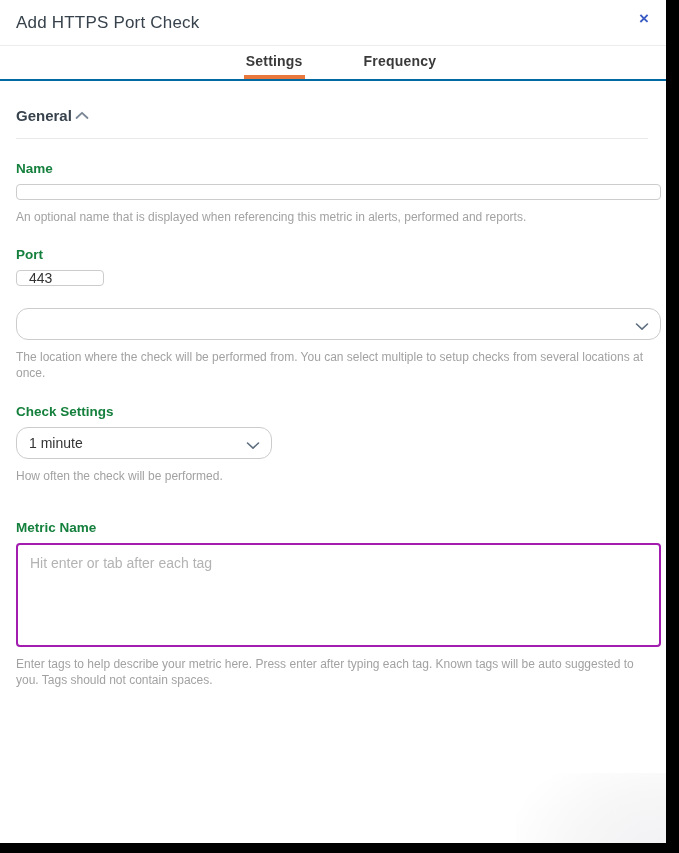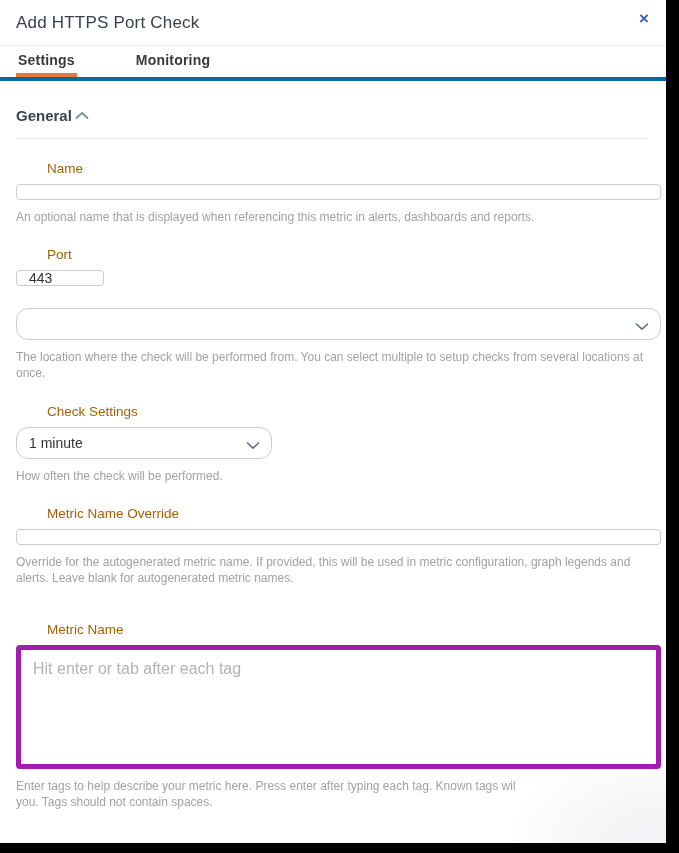--- a/index.html
+++ b/index.html
@@ -40,22 +40,23 @@
     color: #3b5bc4;
     cursor: pointer;
     line-height: 20px;
     text-align: center;
   }
   
   .tab-bar {
     display: flex;
     align-items: stretch;
     height: 35px;
-    border-bottom: 4px solid #0369a1;
-    background: #fff;
+    border-bottom: 2px solid #0369a1;
+    background: #fff;
+    justify-content: center;
   }
   .tab {
     display: flex;
     align-items: center;
     font-size: 14px;
     font-weight: 700;
     color: #3a3a3a;
     padding: 0 2px;
     margin-left: 16px;
     border-bottom: 4px solid transparent;
@@ -81,24 +82,23 @@
   .collapse-toggle {
     background: none; border: none; cursor: pointer;
     width: 20px; height: 16px;
     display: flex; align-items: center; justify-content: center;
   }
   .field-group { margin-top: 22px; }
   .field-group.tags-group { margin-top: 36px; }
   .field-label {
     display: block;
     font-size: 13.5px;
-    font-weight: 400;
-    color: #a16207;
+    font-weight: 700;
+    color: #15803d;
     margin-bottom: 8px;
-    margin-left: 31px;
   }
   .text-input {
     display: block;
     width: 645px;
     height: 16px;
     border: 1px solid #ccc;
     border-radius: 4px;
     padding: 0 12px;
     font-size: 14px;
     color: #333;
@@ -130,25 +130,25 @@
   .help-text {
     margin-top: 9px;
     font-size: 12px;
     line-height: 1.35;
     color: #a2a2a2;
     max-width: 645px;
   }
   .tags-textarea {
     display: block;
     width: 645px;
-    height: 124px;
-    border: 5px solid #a21caf;
+    height: 104px;
+    border: 2px solid #a21caf;
     border-radius: 4px;
     padding: 10px 12px;
-    font-size: 16px;
+    font-size: 14px;
     color: #333;
     font-family: "Liberation Sans", sans-serif;
     resize: none;
     outline: none;
   }
   .tags-textarea::placeholder { color: #b3b3b3; opacity: 1; }
   .corner-glow {
     position: absolute;
     right: 0; bottom: 0;
     width: 150px; height: 70px;
@@ -164,41 +164,41 @@
   <div class="modal-header">
     <div class="modal-title">Add HTTPS Port Check</div>
     <button class="close-btn">×</button>
   </div>
 
   <div class="tab-bar">
     <div class="tab active">
       <span>Settings</span>
     </div>
     <div class="tab">
-      <span>Monitoring</span>
+      <span>Frequency</span>
     </div>
   </div>
 
   <div class="content">
 
     <div class="section-header">
       <span class="section-title">General</span>
       <button class="collapse-toggle">
         <span>
           <svg width="14" height="9" viewBox="0 0 14 9">
               <polyline points="1.5,7 7,1.8 12.5,7" fill="none" stroke="#7a8795" stroke-width="1.8" stroke-linecap="round" stroke-linejoin="round"></polyline>
             </svg>
         </span>
       </button>
     </div>
 
     <div class="field-group">
       <label class="field-label">Name</label>
       <input class="text-input" type="text" value="" style="">
-      <div class="help-text">An optional name that is displayed when referencing this metric in alerts, dashboards and reports.</div>
+      <div class="help-text">An optional name that is displayed when referencing this metric in alerts, performed and reports.</div>
     </div>
 
     <div class="field-group">
       <label class="field-label">Port</label>
       <input class="text-input small" type="text" value="443" style="">
     </div>
 
     <div class="field-group">
       <div class="select-box">
         <span></span>
@@ -217,25 +217,20 @@
         <span>1 minute</span>
         <span class="chev">
           <svg width="14" height="9" viewBox="0 0 14 9">
               <polyline points="1.5,2 7,7.2 12.5,2" fill="none" stroke="#5e6f7f" stroke-width="1.6" stroke-linecap="round" stroke-linejoin="round"></polyline>
             </svg>
         </span>
       </div>
       <div class="help-text">How often the check will be performed.</div>
     </div>
 
-    <div class="field-group">
-      <label class="field-label">Metric Name Override</label>
-      <input class="text-input" type="text" value="" style="">
-      <div class="help-text">Override for the autogenerated metric name. If provided, this will be used in metric configuration, graph legends and alerts. Leave blank for autogenerated metric names.</div>
-    </div>
 
     <div class="field-group tags-group">
       <label class="field-label">Metric Name</label>
       <textarea class="tags-textarea" placeholder="Hit enter or tab after each tag" style=""></textarea>
       <div class="help-text">Enter tags to help describe your metric here. Press enter after typing each tag. Known tags will be auto suggested to you. Tags should not contain spaces.</div>
     </div>
 
   </div>
 
   <div class="corner-glow"></div>

